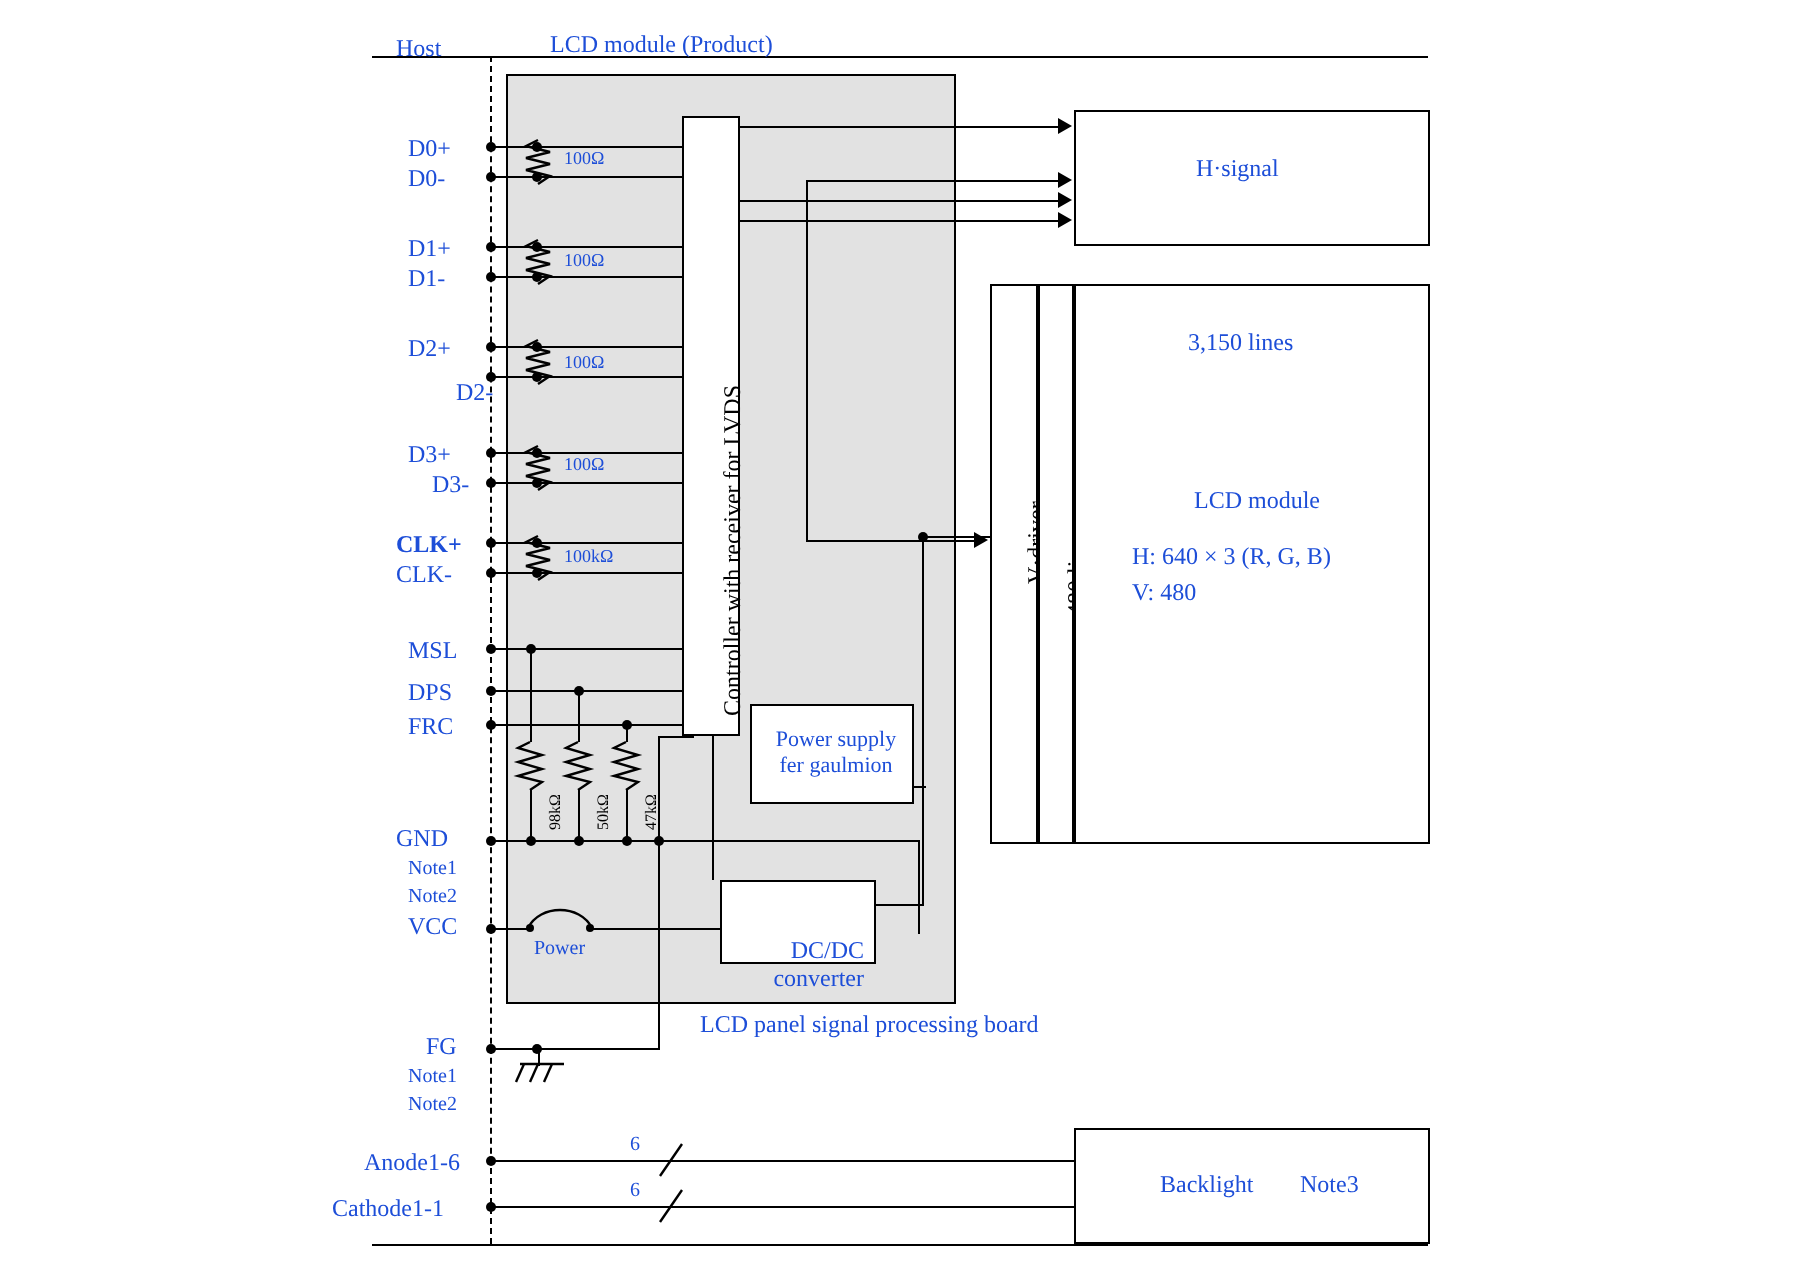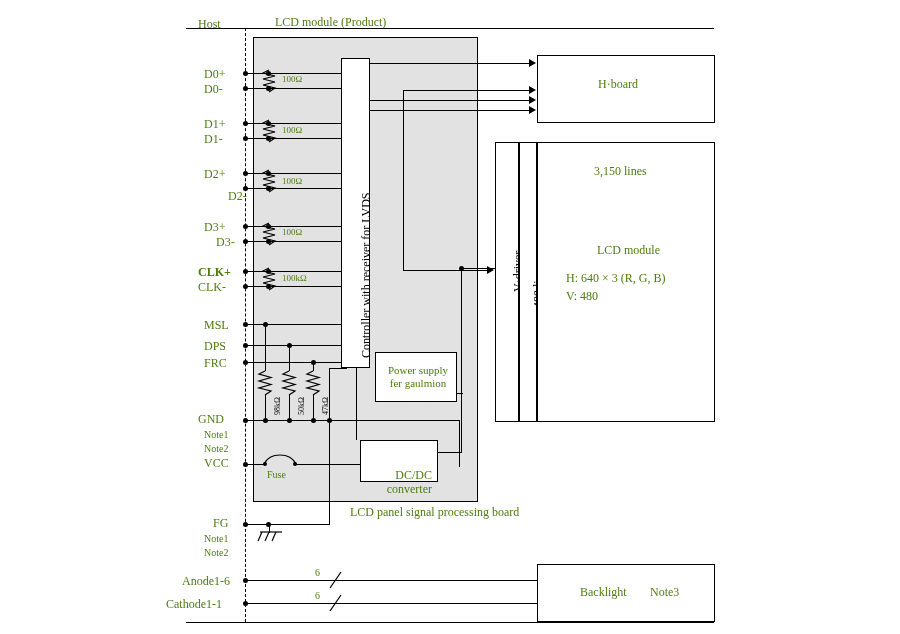--- a/index.html
+++ b/index.html
@@ -8,21 +8,21 @@
     width:900px;height:634px;
     background:#ffffff;
     font-family:"Liberation Serif", serif;
     color:#000;
     overflow:hidden;
   }
   .lbl{
     position:absolute;
     font-family:"Liberation Serif", serif;
     font-size:12px;
-    color:#4d7c0f;
+    color:#1d4ed8;
     white-space:nowrap;
     line-height:1;
   }
   .lbl.small{font-size:10px;}
   .lbl.tiny{font-size:8px;}
   .lbl.mid{font-size:11px;}
   .vert{
     position:absolute;
     font-family:"Liberation Serif", serif;
     font-size:12px;
@@ -80,21 +80,21 @@
   <div class="box" style="left:341px;top:58px;width:29px;height:310px;"></div>
   <div class="vert" style="left:360px;top:358px;">Controller with receiver for LVDS</div>
 
   <div class="box" style="left:375px;top:352px;width:82px;height:50px;"></div>
   <div class="lbl mid" style="left:383px;top:364px;width:70px;white-space:normal;text-align:center;line-height:13px;">Power supply fer gaulmion</div>
 
   <div class="box" style="left:360px;top:440px;width:78px;height:42px;"></div>
   <div class="lbl" style="left:366px;top:468px;width:66px;white-space:normal;text-align:right;line-height:14px;">DC/DC converter</div>
 
   <div class="box" style="left:537px;top:55px;width:178px;height:68px;"></div>
-  <div class="lbl" style="left:598px;top:78px;">H·board</div>
+  <div class="lbl" style="left:598px;top:78px;">H·signal</div>
 
   <div class="box" style="left:495px;top:142px;width:24px;height:280px;"></div>
   <div class="vert" style="left:512px;top:292px;">V·driver</div>
 
   <div class="box" style="left:519px;top:142px;width:18px;height:280px;"></div>
   <div class="vert small" style="left:532px;top:308px;">480 lines</div>
 
   <div class="box" style="left:537px;top:142px;width:178px;height:280px;"></div>
   <div class="lbl" style="left:594px;top:165px;">3,150 lines</div>
   <div class="lbl" style="left:597px;top:244px;">LCD module</div>
@@ -239,21 +239,21 @@
 
   <div class="lbl" style="left:204px;top:457px;">VCC</div>
   <div class="dot" style="left:243px;top:462px;"></div>
   <div class="ln hln" style="left:245px;top:464px;width:21px;"></div>
 
   <svg class="res" style="left:264px;top:452px;width:32px;height:16px;" viewBox="0 0 32 16">
     <path d="M0,12 C6,0 26,0 32,12" fill="none" stroke="#000" stroke-width="1.2"></path>
     <circle cx="1" cy="12" r="2" fill="#000"></circle>
     <circle cx="31" cy="12" r="2" fill="#000"></circle>
   </svg>
-  <div class="lbl small" style="left:267px;top:470px;">Fuse</div>
+  <div class="lbl small" style="left:267px;top:470px;">Power</div>
   <div class="ln hln" style="left:295px;top:464px;width:65px;"></div>
 
   <div class="ln hln" style="left:438px;top:452px;width:24px;"></div>
   <div class="ln vln" style="left:461px;top:393px;height:60px;"></div>
   <div class="ln hln" style="left:457px;top:393px;width:6px;"></div>
 
   <div class="ln vln" style="left:356px;top:368px;height:72px;"></div>
 
   <div class="ln hln" style="left:461px;top:268px;width:34px;"></div>
   <div class="ln vln" style="left:461px;top:268px;height:125px;"></div>

